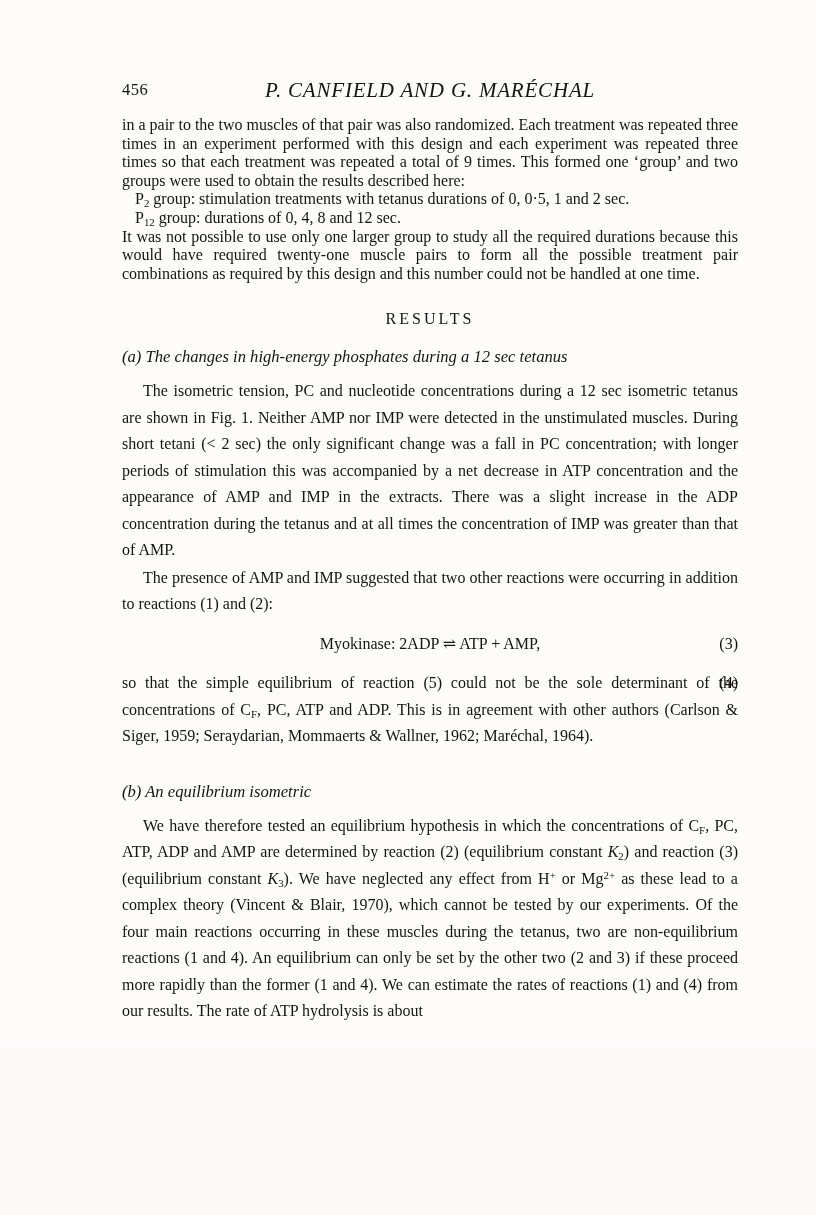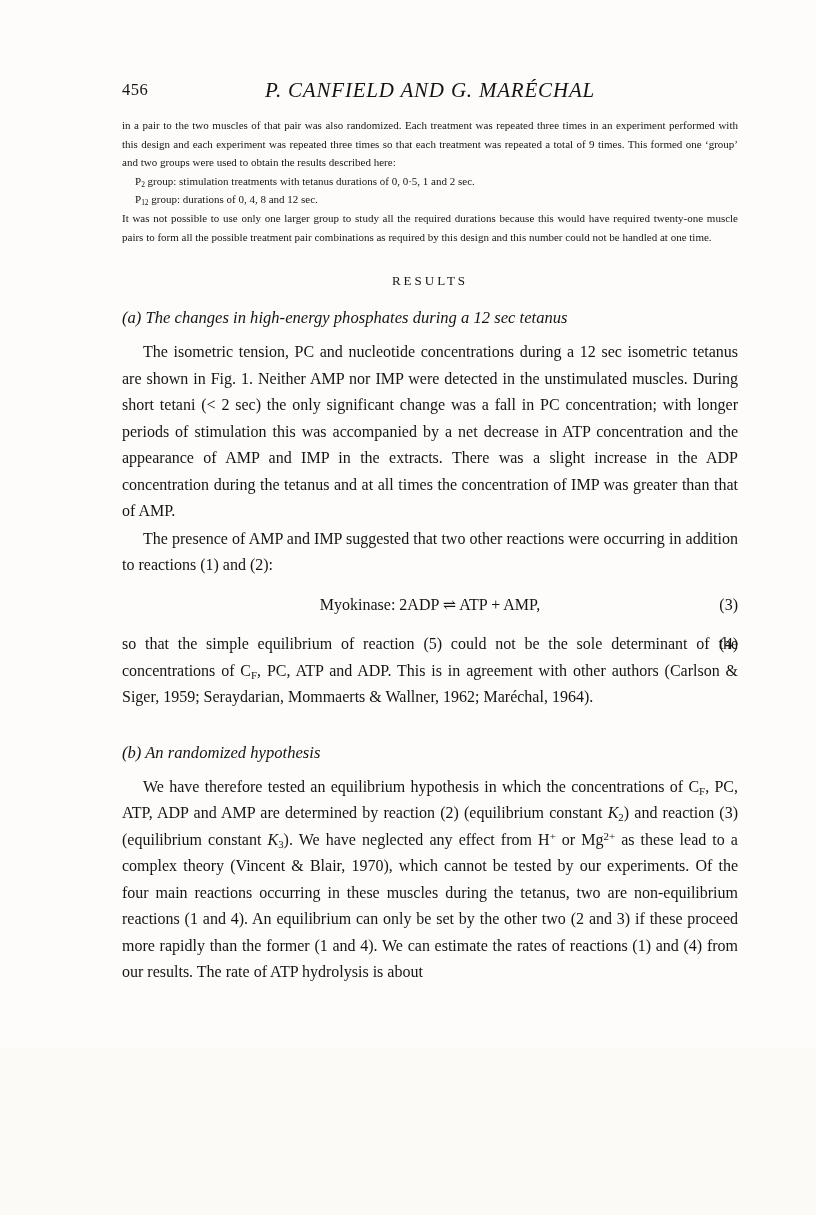--- a/index.html
+++ b/index.html
@@ -33,37 +33,37 @@
   }
   .running-title {
     display: block;
     text-align: center;
     font-style: italic;
     font-size: 21px;
     letter-spacing: 0.8px;
   }
   
   .front-matter {
-    font-size: 11px;
+    font-size: 16px;
     line-height: 18.6px;
   }
   .front-matter p {
     margin: 0;
     text-align: justify;
   }
   .group-line {
     text-align: left !important;
     padding-left: 13px;
   }
   
   .results-heading {
     margin: 27px 0 13px;
     text-align: center;
     font-weight: normal;
-    font-size: 13px;
+    font-size: 16px;
     letter-spacing: 3px;
   }
   .section-heading {
     margin: 19px 0 11px;
     font-weight: normal;
     font-style: italic;
     font-size: 16.6px;
   }
   .section-heading-b {
     margin-top: 32px;
@@ -130,18 +130,18 @@
     </div>
 
     <div class="equation">
       <span class="eq-number">(4)</span>
     </div>
 
     <p class="body-para"><span>so that the simple equilibrium of reaction (5) could not be the sole determinant of the concentrations of C</span><span class="sub">F</span><span>, PC, ATP and ADP. This is in agreement with other authors (Carlson &amp; Siger, 1959; Seraydarian, Mommaerts &amp; Wallner, 1962; Maréchal, 1964).</span></p>
   </section>
 
   <section>
-    <h3 class="section-heading section-heading-b">(b) An randomized hypothesis</h3>
+    <h3 class="section-heading section-heading-b">(b) An equilibrium isometric</h3>
 
     <p class="body-para indent"><span>We have therefore tested an equilibrium hypothesis in which the concentrations of C</span><span class="sub">F</span><span>, PC, ATP, ADP and AMP are determined by reaction (2) (equilibrium constant </span><span class="i">K</span><span class="sub">2</span><span>) and reaction (3) (equilibrium constant </span><span class="i">K</span><span class="sub">3</span><span>). We have neglected any effect from H</span><span class="sup">+</span><span> or Mg</span><span class="sup">2+</span><span> as these lead to a complex theory (Vincent &amp; Blair, 1970), which cannot be tested by our experiments. Of the four main reactions occurring in these muscles during the tetanus, two are non-equilibrium reactions (1 and 4). An equilibrium can only be set by the other two (2 and 3) if these proceed more rapidly than the former (1 and 4). We can estimate the rates of reactions (1) and (4) from our results. The rate of ATP hydrolysis is about</span></p>
   </section>
 
 </div>
 
 </body></html>

